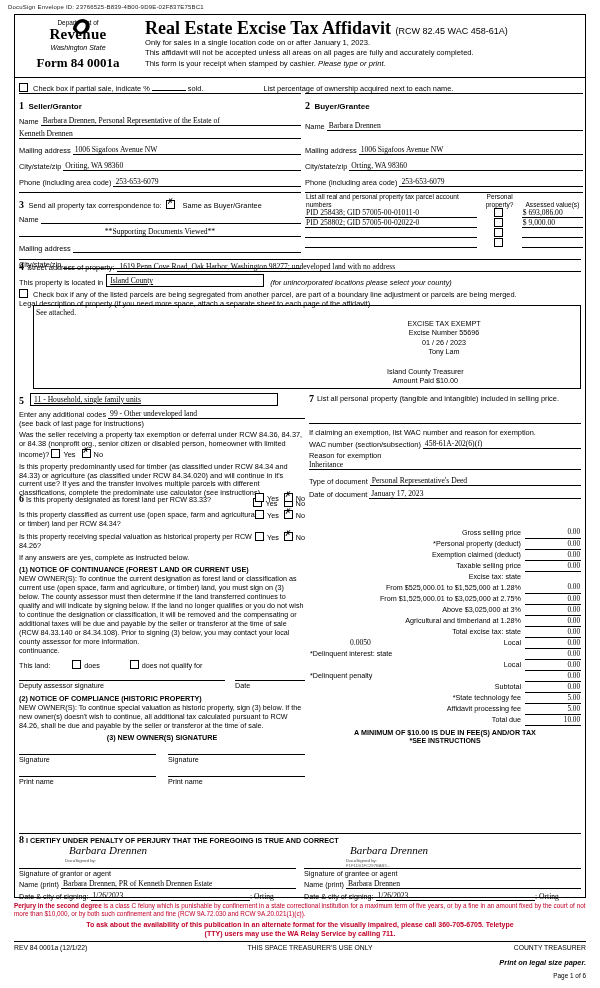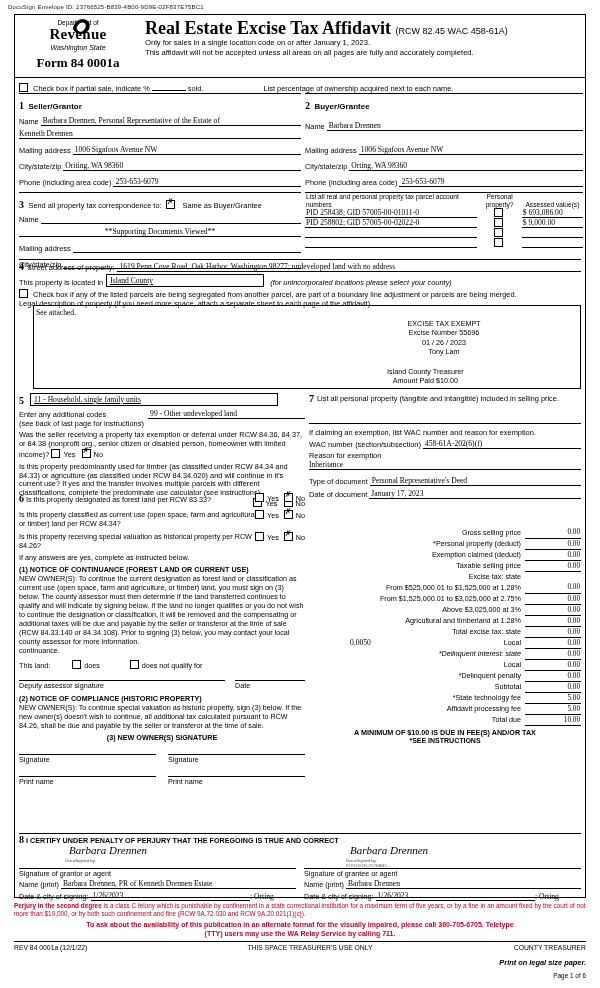--- a/index.html
+++ b/index.html
@@ -60,20 +60,22 @@
         <path d="M2 14 C4 4, 12 2, 16 4 C21 6, 22 12, 18 17 C14 21, 5 21, 2 14 Z" fill="#000"></path>
         <path d="M6 13 C8 7, 13 6, 15 8 C17 10, 16 15, 12 17 C9 18, 7 16, 6 13 Z" fill="#fff"></path>
       </svg>
       <div class="title">
         <span>Real Estate Excise Tax Affidavit</span>
         <span class="titleref">(RCW 82.45 WAC 458-61A)</span>
       </div>
       <div class="subt">
         <div>Only for sales in a single location code on or after January 1, 2023.</div>
         <div>This affidavit will not be accepted unless all areas on all pages are fully and accurately completed.</div>
+        <div><span>This form is your receipt when stamped by cashier.</span>
+          <i>Please type or print.</i></div>
       </div>
     </div>
 
     <div class="partialrow" style="width:560px;">
       <span class="cb"></span>
       <span>Check box if partial sale, indicate %</span>
       <span class="ul" style="width:34px;"></span>
       <span>sold.</span>
       <span style="margin-left:58px;">List percentage of ownership acquired next to each name.</span>
     </div>
@@ -208,21 +210,21 @@
       <div>Excise Number 55696</div>
       <div>01 / 26 / 2023</div>
       <div>Tony Lam</div>
     </div>
 
     <div style="position:absolute;left:4px;top:378px;width:286px;font-size:7.4px;">
       <div class="rowline">
         <span class="secnum">5</span>
         <span class="boxed val" style="margin-left:6px;width:240px;">11 - Household, single family units</span>
       </div>
-      <div class="rowline" style="margin-top:3px;gap:40px;">
+      <div class="rowline" style="margin-top:3px;">
         <span>Enter any additional codes</span>
         <span class="grow val" style="height:auto;padding-left:2px;">99 - Other undeveloped land</span>
       </div>
       <div>(see back of last page for instructions)</div>
       <div style="margin-top:3px;position:relative;line-height:1.2;">
         <span>Was the seller receiving a property tax exemption or deferral under RCW 84.36, 84.37, or 84.38 (nonprofit org., senior citizen or disabled person, homeowner with limited income)?</span>
         <span style="white-space:nowrap;">
           <span class="cb"></span><span>Yes</span>
           <span class="cb cbx" style="margin-left:4px;"></span><span>No</span>
         </span>
@@ -349,29 +351,29 @@
             </tr>
         <tr>
               <td style="text-align:right;padding-right:4px;">Total excise tax: state</td>
               <td style="border-bottom:.8px solid #000;" class="money">0.00</td>
             </tr>
         <tr>
               <td style="text-align:right;padding-right:4px;"><span class="val" style="float:left;padding-left:40px;">0.0050</span><span>Local</span></td>
               <td style="border-bottom:.8px solid #000;" class="money">0.00</td>
             </tr>
         <tr>
-              <td style="text-align:right;padding-right:4px;font-style:italic;"><span>*</span><span>Delinquent interest: state</span></td>
+              <td style="padding-right:4px;"><span>*</span><span>Delinquent interest: state</span></td>
               <td style="border-bottom:.8px solid #000;" class="money">0.00</td>
             </tr>
         <tr>
               <td style="text-align:right;padding-right:4px;">Local</td>
               <td style="border-bottom:.8px solid #000;" class="money">0.00</td>
             </tr>
         <tr>
-              <td style="text-align:right;padding-right:4px;"><span>*</span><span>Delinquent penalty</span></td>
+              <td style="text-align:left;padding-right:4px;"><span>*</span><span>Delinquent penalty</span></td>
               <td style="border-bottom:.8px solid #000;" class="money">0.00</td>
             </tr>
         <tr>
               <td style="text-align:right;padding-right:4px;">Subtotal</td>
               <td style="border-bottom:.8px solid #000;" class="money">0.00</td>
             </tr>
         <tr>
               <td style="text-align:right;padding-right:4px;"><span>*</span><span>State technology fee</span></td>
               <td style="border-bottom:.8px solid #000;" class="money">5.00</td>
             </tr>

